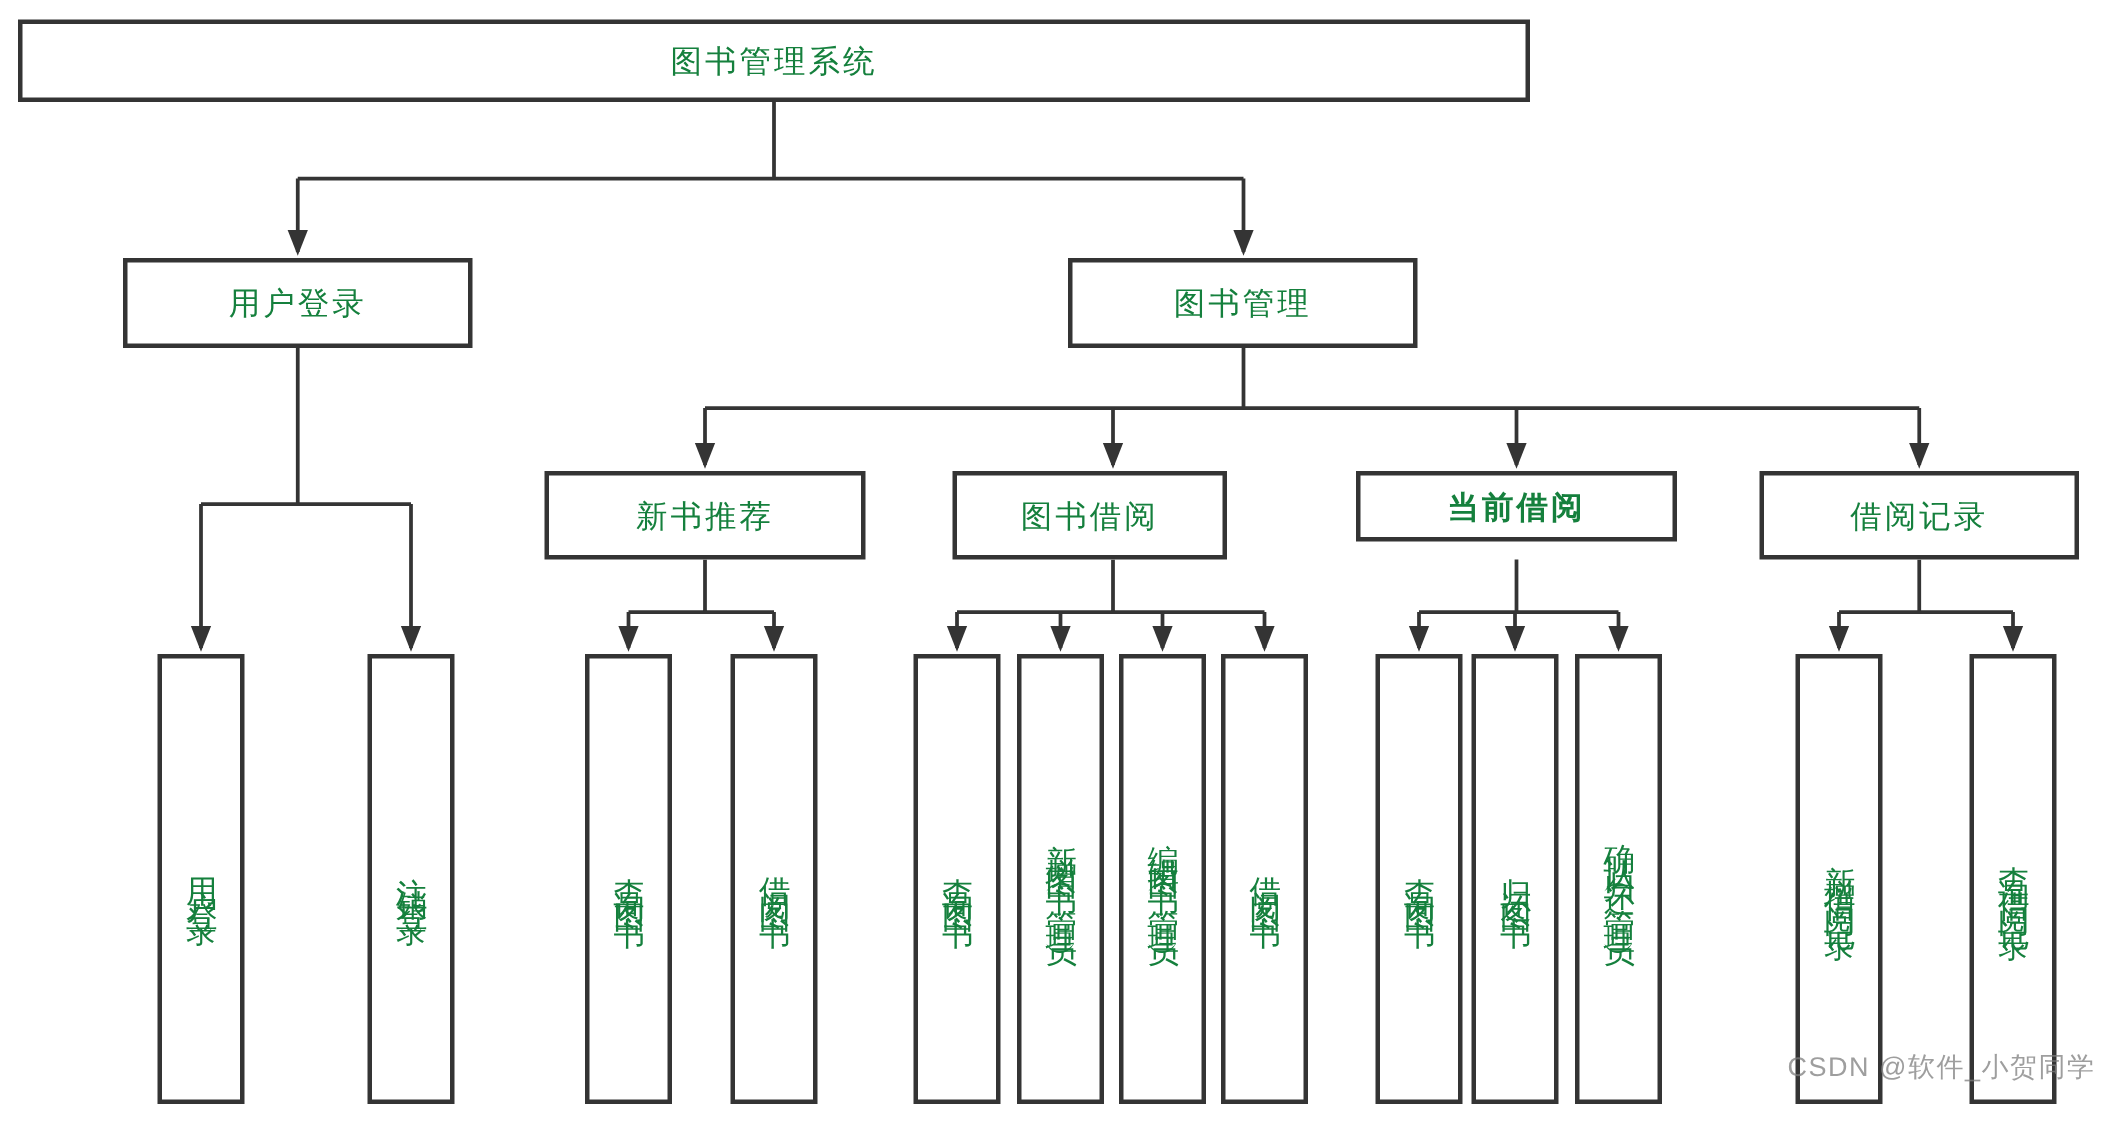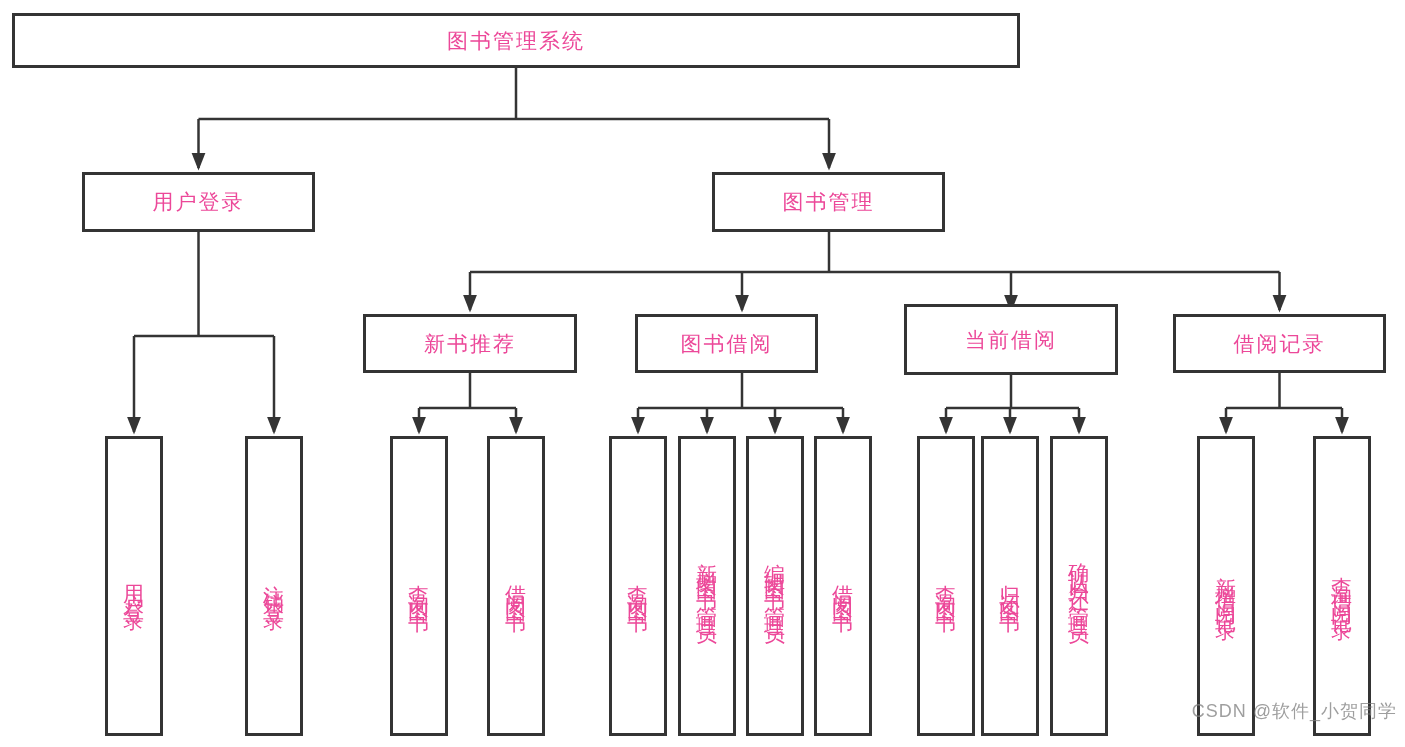--- a/index.html
+++ b/index.html
@@ -11,21 +11,21 @@
     overflow:hidden;
   }
   .node {
     position:absolute;
     box-sizing:border-box;
     border:3px solid #343434;
     background:#ffffff;
     display:flex;
     align-items:center;
     justify-content:center;
-    color:#ec4899;
+    color:#15803d;
   }
   .hbox { font-size:21px; letter-spacing:2px; }
   .vbox .vtext {
     writing-mode:vertical-rl;
     text-orientation:mixed;
     font-size:21px;
     letter-spacing:0.42em;
     line-height:1.1;
     white-space:nowrap;
   }
@@ -95,21 +95,21 @@
   <div class="node hbox" style="left:363px; top:314px; width:214px; height:59px;">
     <span>新书推荐</span>
   </div>
 
   <div class="node hbox" style="left:712px; top:172px; width:233px; height:60px;">
     <span>图书管理</span>
   </div>
   <div class="node hbox" style="left:635px; top:314px; width:183px; height:59px;">
     <span>图书借阅</span>
   </div>
-  <div class="node hbox" style="left:904px; top:304px; width:214px; height:71px;">
+  <div class="node hbox" style="left:904px; top:314px; width:214px; height:47px;font-weight:bold;">
     <span>当前借阅</span>
   </div>
   <div class="node hbox" style="left:1173px; top:314px; width:213px; height:59px;">
     <span>借阅记录</span>
   </div>
 
   <div class="node vbox" style="left:105px; top:436px; width:58px; height:300px;">
     <span class="vtext">用户登录</span>
   </div>
   <div class="node vbox" style="left:245px; top:436px; width:58px; height:300px;">

